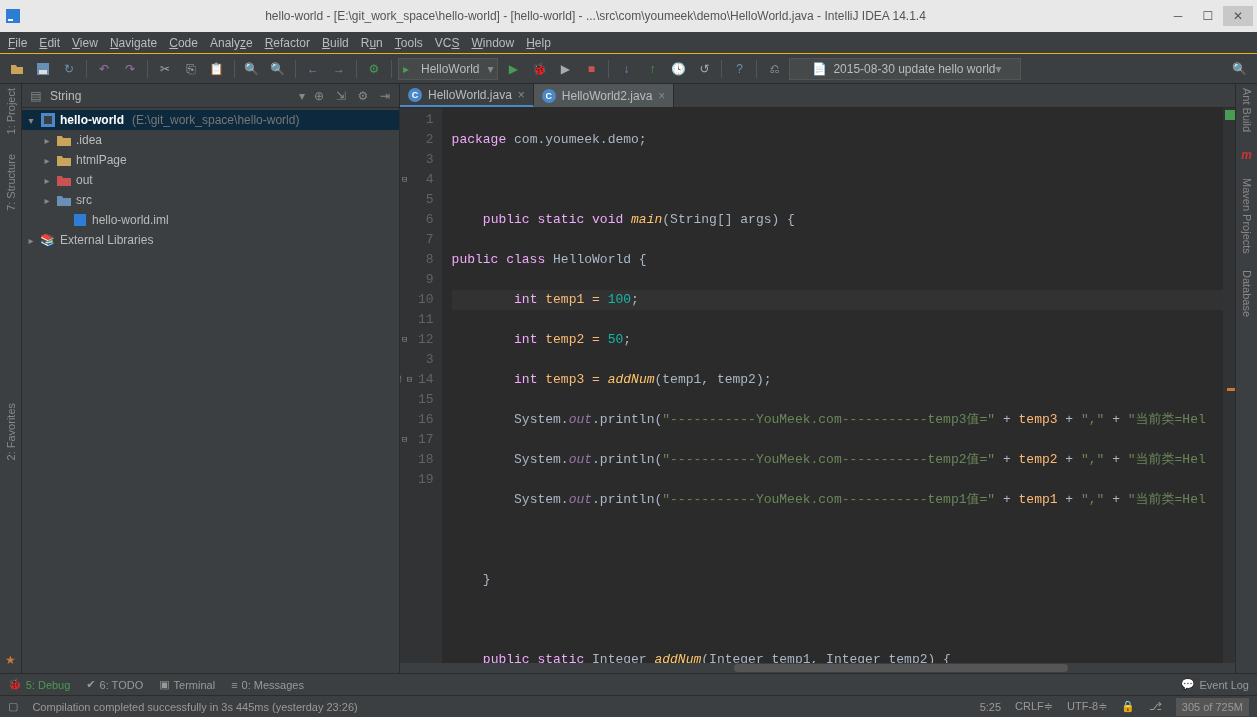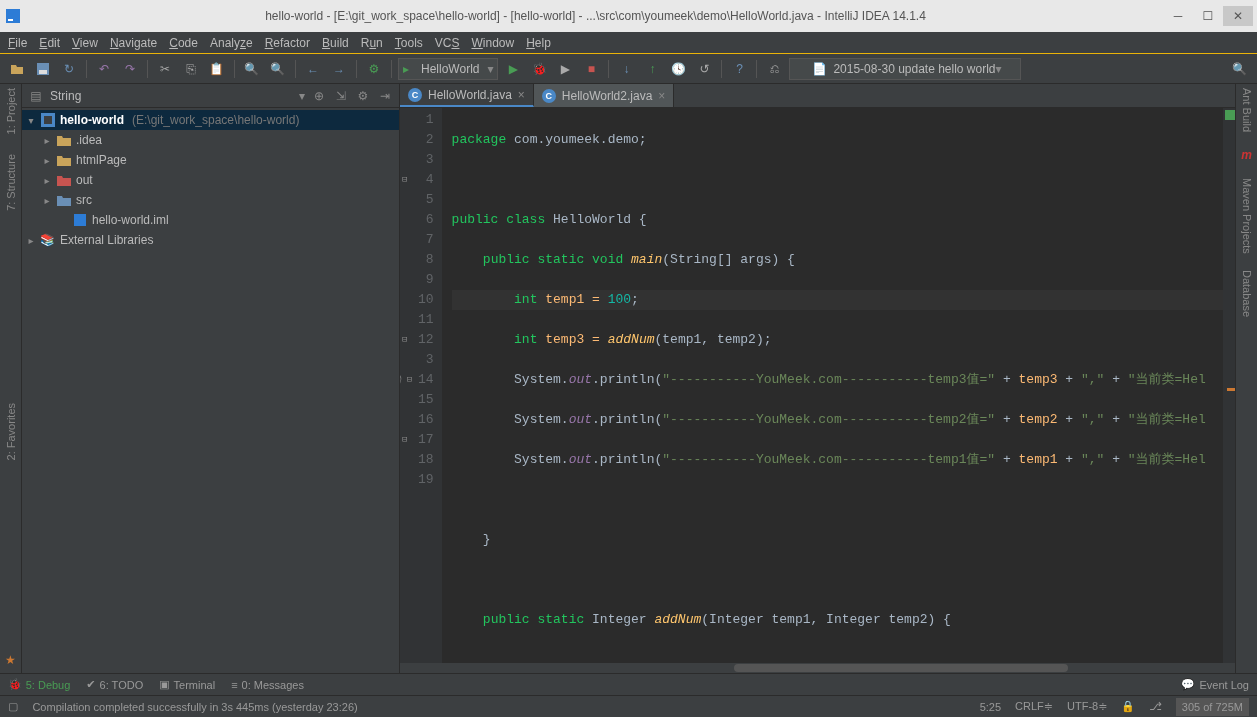--- a/index.html
+++ b/index.html
@@ -116,21 +116,21 @@
 .code { flex:1; display:flex; overflow:hidden; font-family:Consolas,"Courier New",monospace; font-size:13px; }
 .gutter {
   background:#313335; color:#606366; text-align:right; padding:2px 8px 0 18px;
   user-select:none; line-height:20px; min-width:38px; position:relative;
 }
 .gutter .ln { height:20px; }
 .gutter .fold { position:absolute; left:2px; color:#888; font-size:9px; }
 .codelines { flex:1; padding:2px 0 0 10px; line-height:20px; white-space:pre; overflow:hidden; position:relative; }
 .codelines .line { height:20px; }
 .codelines .hl { background:#323232; }
-.kw { color:#22c55e; }
+.kw { color:#f0abfc; }
 .str { color:#6a8759; }
 .num { color:#14b8a6; }
 .fn { color:#ffc66d; font-style:italic; }
 .field { color:#9876aa; font-style:italic; }
 .cls { color:#a9b7c6; }
 .var { color:#fdba74; }
 .plain { color:#a9b7c6; }
 
 .rightgutter {
   width:22px; background:#3c3f41; border-left:1px solid #2b2b2b;
@@ -372,23 +372,24 @@
         <div class="ln"><span class="fold" style="left:-4px">@ ⊟</span>14</div>
         <div class="ln">15</div>
           <div class="ln">16</div>
         <div class="ln"><span class="fold">⊟</span>17</div>
         <div class="ln">18</div>
           <div class="ln">19</div>
       </div>
       <div class="codelines">
 <div class="line"><span class="kw">package </span><span class="plain">com.youmeek.demo</span><span class="plain">;</span></div>
 <div class="line"></div>
+<div class="line">    <span class="kw">public static void </span><span class="fn">main</span><span class="plain">(String[] args) {</span></div>
 <div class="line"><span class="kw">public class </span><span class="cls">HelloWorld {</span></div>
-<div class="line">    <span class="kw">public static void </span><span class="fn">main</span><span class="plain">(String[] args) {</span></div>
 <div class="line hl">        <span class="kw">int </span><span class="var">temp1 = </span><span class="num">100</span><span class="plain">;</span></div>
+<div class="line">        <span class="kw">int </span><span class="var">temp2 = </span><span class="num">50</span><span class="plain">;</span></div>
 <div class="line">        <span class="kw">int </span><span class="var">temp3 = </span><span class="fn">addNum</span><span class="plain">(temp1, temp2);</span></div>
 <div class="line">        <span class="plain">System.</span><span class="field">out</span><span class="plain">.println(</span><span class="str">"-----------YouMeek.com-----------temp3值="</span><span class="plain"> + </span><span class="var">temp3</span><span class="plain"> + </span><span class="str">","</span><span class="plain"> + </span><span class="str">"当前类=Hel</span></div>
 <div class="line">        <span class="plain">System.</span><span class="field">out</span><span class="plain">.println(</span><span class="str">"-----------YouMeek.com-----------temp2值="</span><span class="plain"> + </span><span class="var">temp2</span><span class="plain"> + </span><span class="str">","</span><span class="plain"> + </span><span class="str">"当前类=Hel</span></div>
 <div class="line">        <span class="plain">System.</span><span class="field">out</span><span class="plain">.println(</span><span class="str">"-----------YouMeek.com-----------temp1值="</span><span class="plain"> + </span><span class="var">temp1</span><span class="plain"> + </span><span class="str">","</span><span class="plain"> + </span><span class="str">"当前类=Hel</span></div>
 <div class="line"></div>
 <div class="line">    <span class="plain">}</span></div>
 <div class="line"></div>
 <div class="line">    <span class="kw">public static </span><span class="plain">Integer </span><span class="fn">addNum</span><span class="plain">(Integer temp1, Integer temp2) {</span></div>
 
 

